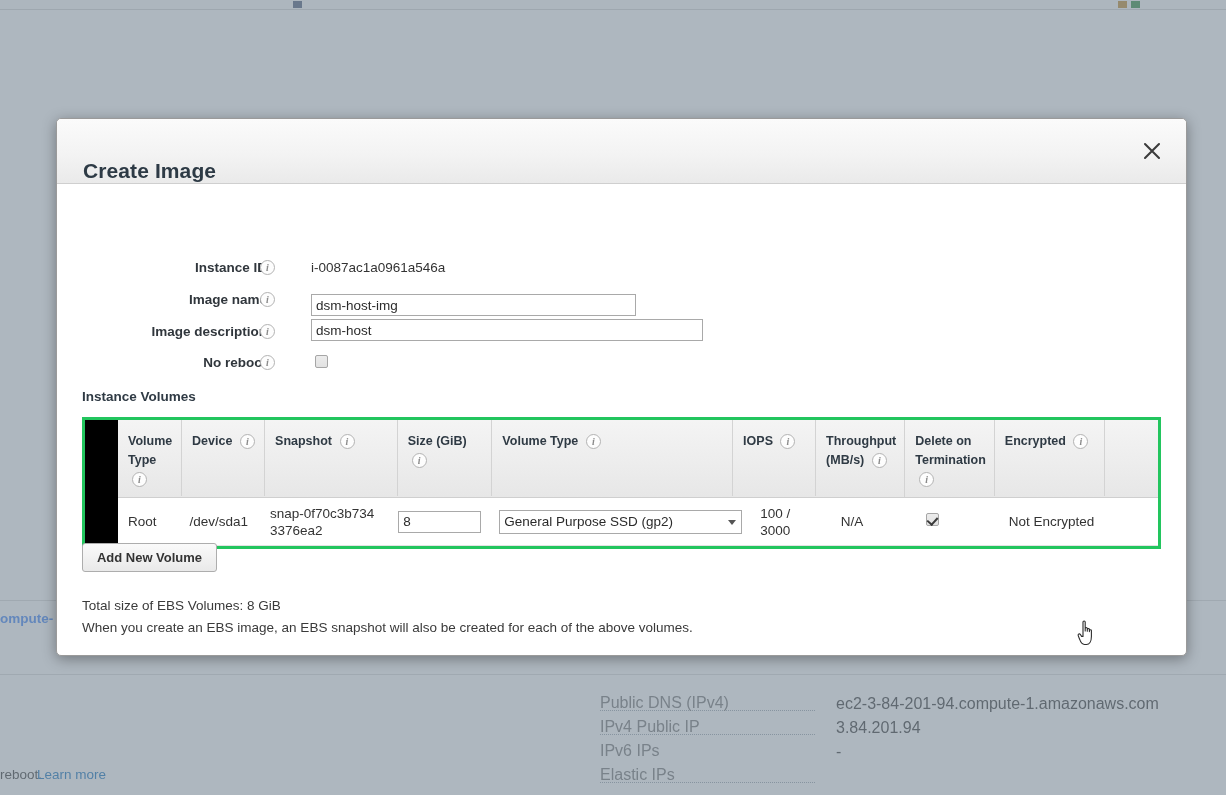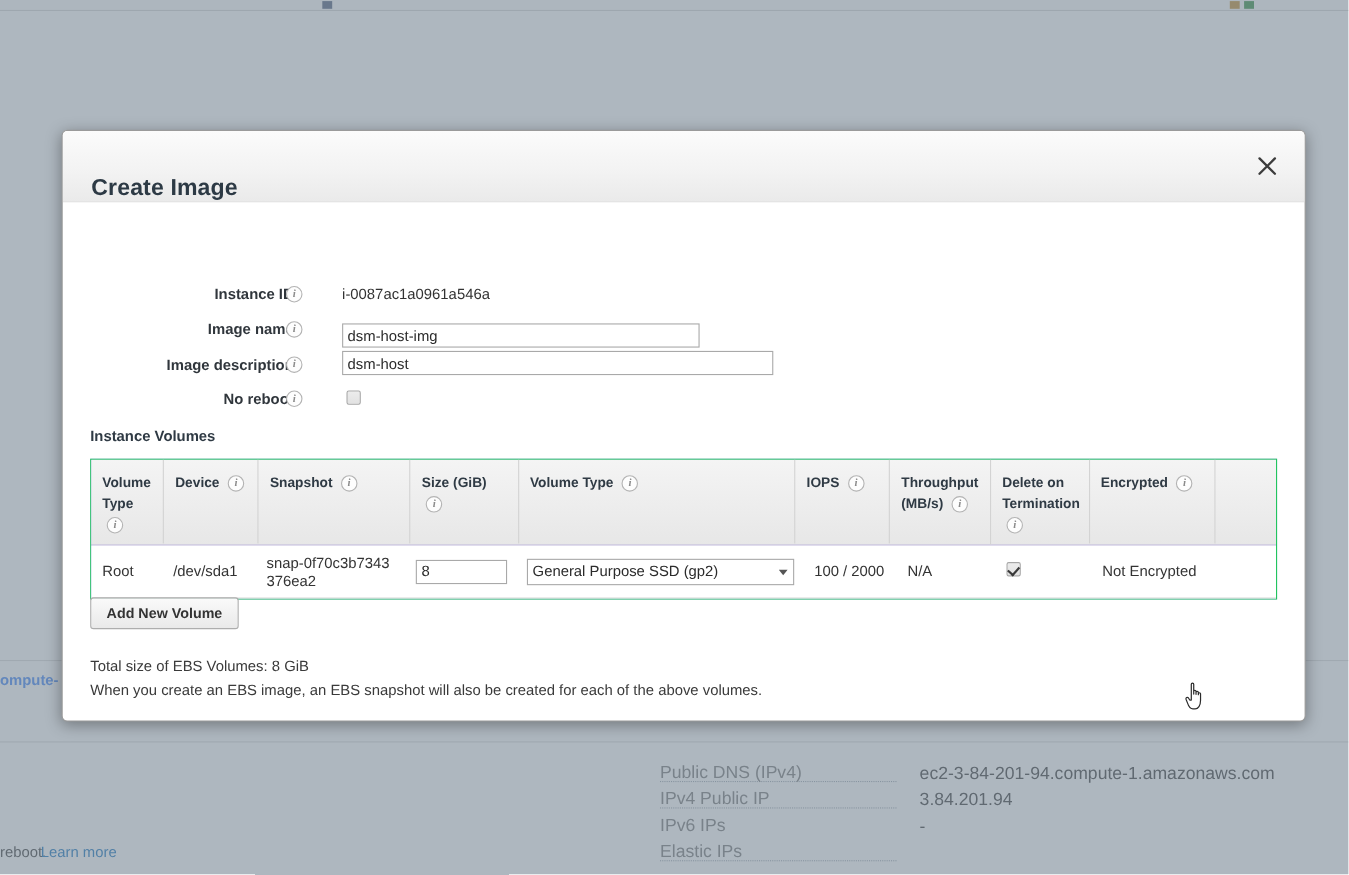--- a/index.html
+++ b/index.html
@@ -127,23 +127,24 @@
   .section-title {
     position: absolute; left: 81px; top: 323px;
     font-size: 13.5px; font-weight: bold; color: #2f3a44;
   }
 
   
   .vol-table {
     position: absolute;
     left: 81px; top: 351px;
     width: 1079px;
-    border: 1px solid #22c55e;
-    box-sizing: border-box;
-    background: #c4b5fd;
+    border: 3px solid #22c55e;
+    box-sizing: border-box;
+    background: #000000;
+    padding-left: 33px;
   }
   .vol-thead {
     display: flex;
     background: linear-gradient(to bottom,#f4f4f4,#e7e7e7);
     border-bottom: 1px solid #cfcfcf;
     min-height: 76px;
     align-items: flex-start;
   }
   .th {
     position: relative;
@@ -334,21 +335,21 @@
         <div class="td c-snap" style="word-break:break-all;">snap-0f70c3b7343376ea2</div>
         <div class="td c-size">
           <input class="txt-input" style="position: static; width: 83px; height: 22px;" value="8">
         </div>
         <div class="td c-vtype">
           <div class="sel-input">
             <span>General Purpose SSD (gp2)</span>
             <span class="sel-arrow"></span>
           </div>
         </div>
-        <div class="td c-iops">100 / 2000</div>
+        <div class="td c-iops">100 / 3000</div>
         <div class="td c-tput">N/A</div>
         <div class="td c-del">
           <span class="cbox checked" style="position:relative; display:inline-block;"></span>
         </div>
         <div class="td c-enc">Not Encrypted</div>
         <div class="td c-last"></div>
       </div>
 
     </div>
 

